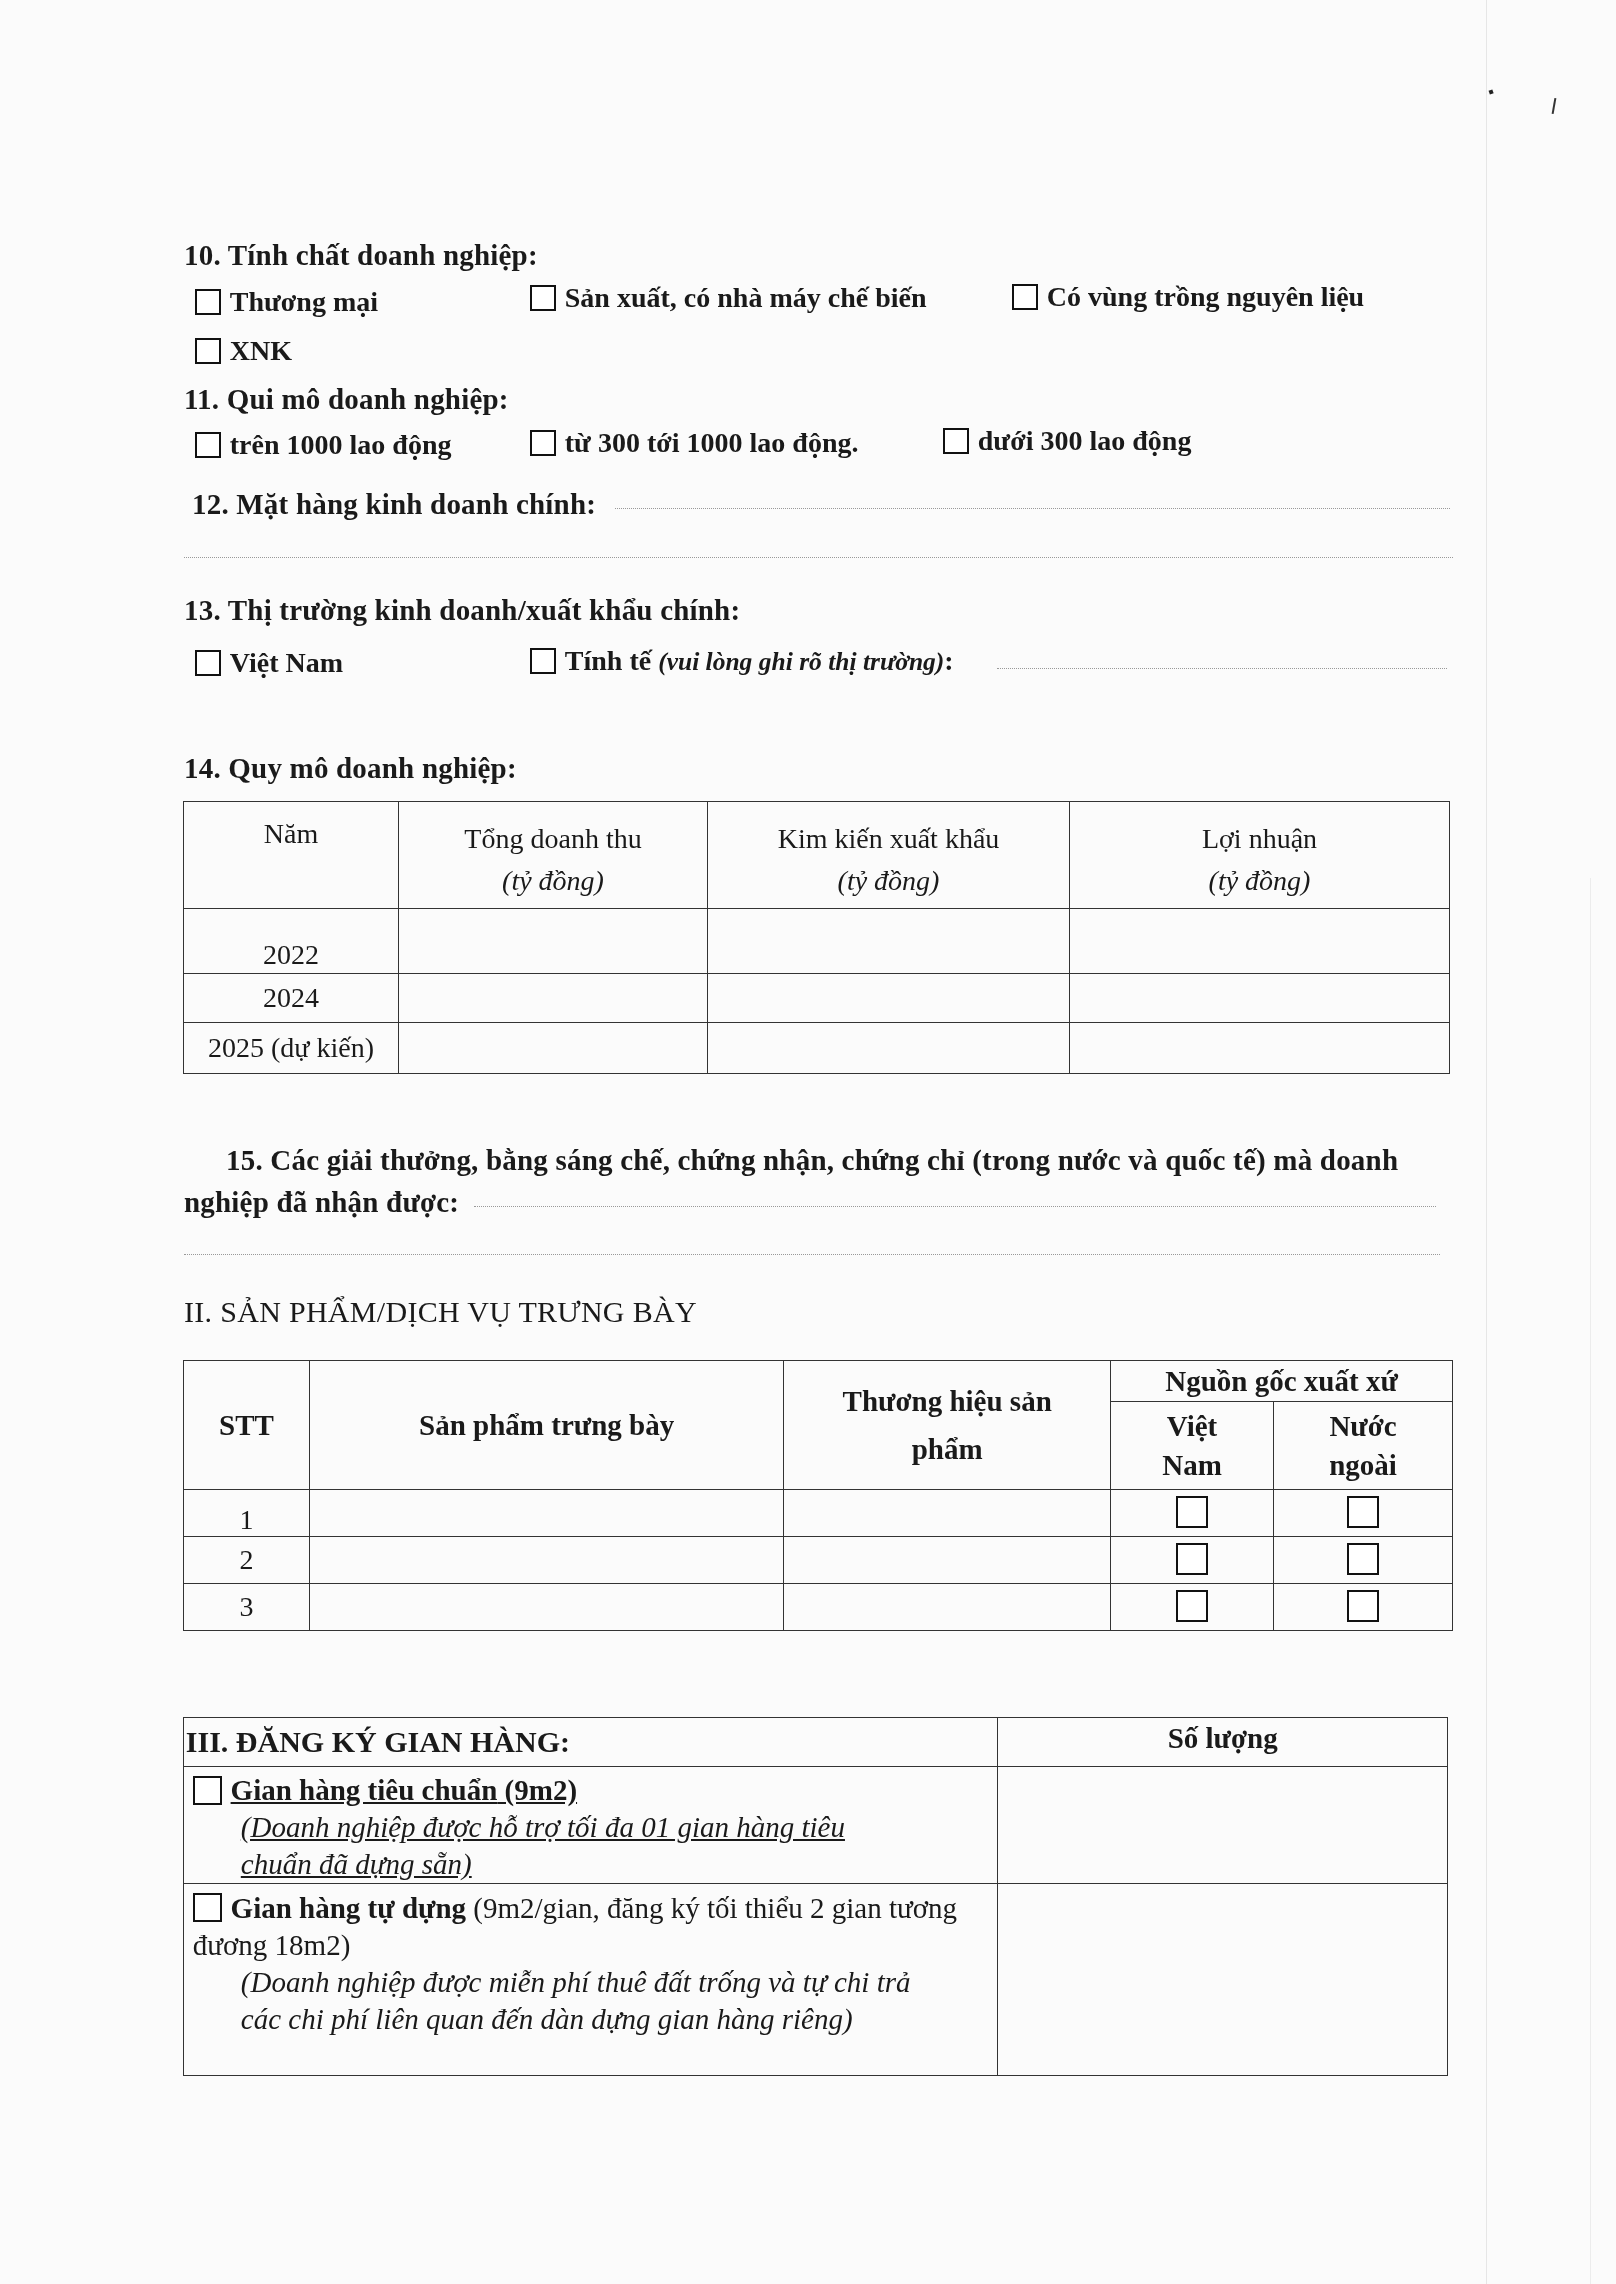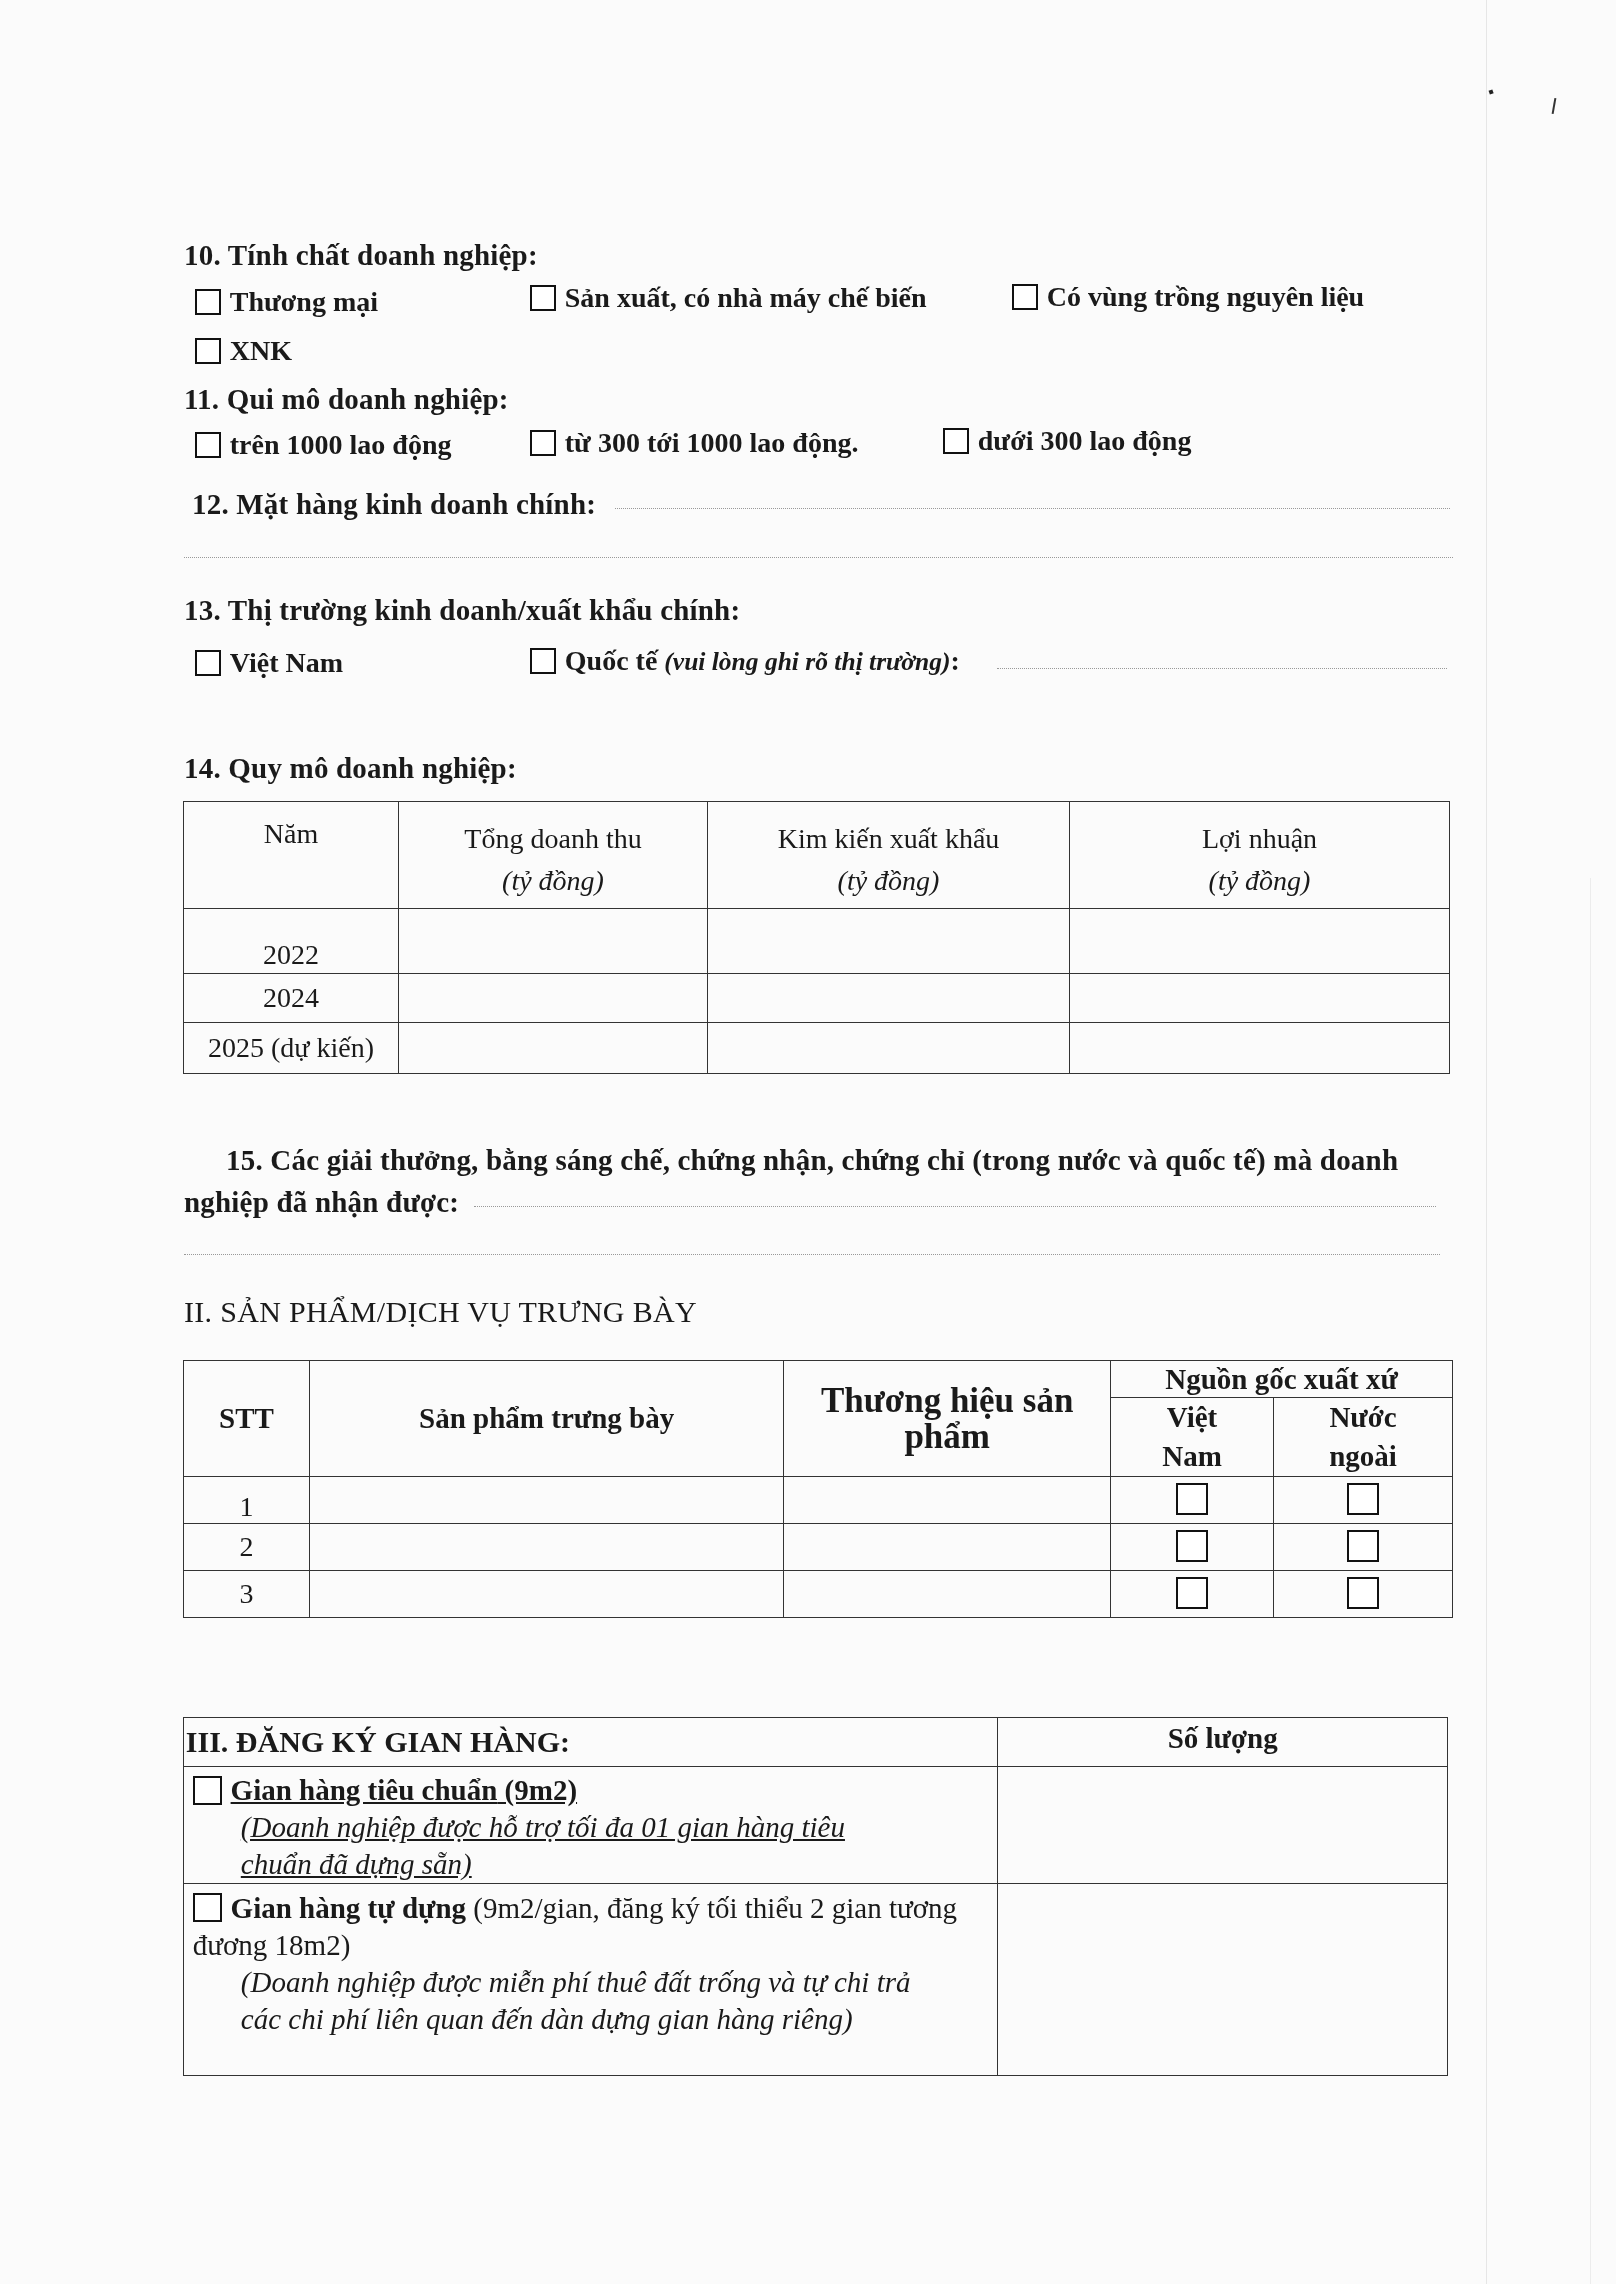--- a/index.html
+++ b/index.html
@@ -56,21 +56,21 @@
 
 <div class="abs h" style="left:192px; top:488px;">12. Mặt hàng kinh doanh chính:</div>
 <div class="dots" style="left:615px; top:508px; width:835px;"></div>
 <div class="dots" style="left:184px; top:557px; width:1269px;"></div>
 
 <div class="abs h" style="left:184px; top:594px;">13. Thị trường kinh doanh/xuất khẩu chính:</div>
 <div class="abs t" style="left:195px; top:647px;">
   <span class="cb"></span><span>Việt Nam</span>
 </div>
 <div class="abs t" style="left:530px; top:645px;">
-  <span class="cb"></span><span>Quốc tế</span>
+  <span class="cb"></span><span>Tính tế</span>
   <span class="it" style="font-size:25.5px;">(vui lòng ghi rõ thị trường)</span><span>:</span>
 </div>
 <div class="dots" style="left:997px; top:668px; width:450px;"></div>
 
 <div class="abs h" style="left:184px; top:752px;">14. Quy mô doanh nghiệp:</div>
 <table style="left:183px; top:801px; width:1267px;">
   <colgroup>
       <col style="width:215px">
       <col style="width:309px">
       <col style="width:362px">
@@ -124,21 +124,21 @@
       <col style="width:126px">
       <col style="width:475px">
       <col style="width:327px">
       <col style="width:163px">
       <col style="width:179px">
     </colgroup>
   <tbody>
       <tr style="height:37px;">
     <th rowspan="2" class="b" style="font-size:29px;">STT</th>
     <th rowspan="2" class="b" style="font-size:29px;">Sản phẩm trưng bày</th>
-    <th rowspan="2" class="b" style="font-size:35px; line-height:36px; padding:16px 26px;">Thương hiệu sản phẩm</th>
+    <th rowspan="2" class="b" style="font-size:29px; line-height:48px; padding:16px 26px;">Thương hiệu sản phẩm</th>
     <th colspan="2" class="b" style="font-size:29px;">Nguồn gốc xuất xứ</th>
   </tr>
   <tr style="height:79px;">
     <th class="b" style="font-size:29px; line-height:39px; padding:0 35px;">Việt Nam</th>
     <th class="b" style="font-size:29px; line-height:39px; padding:0 35px;">Nước ngoài</th>
   </tr>
   <tr style="height:47px;">
     <td style="vertical-align:bottom;">1</td>
     <td></td>
     <td></td>

